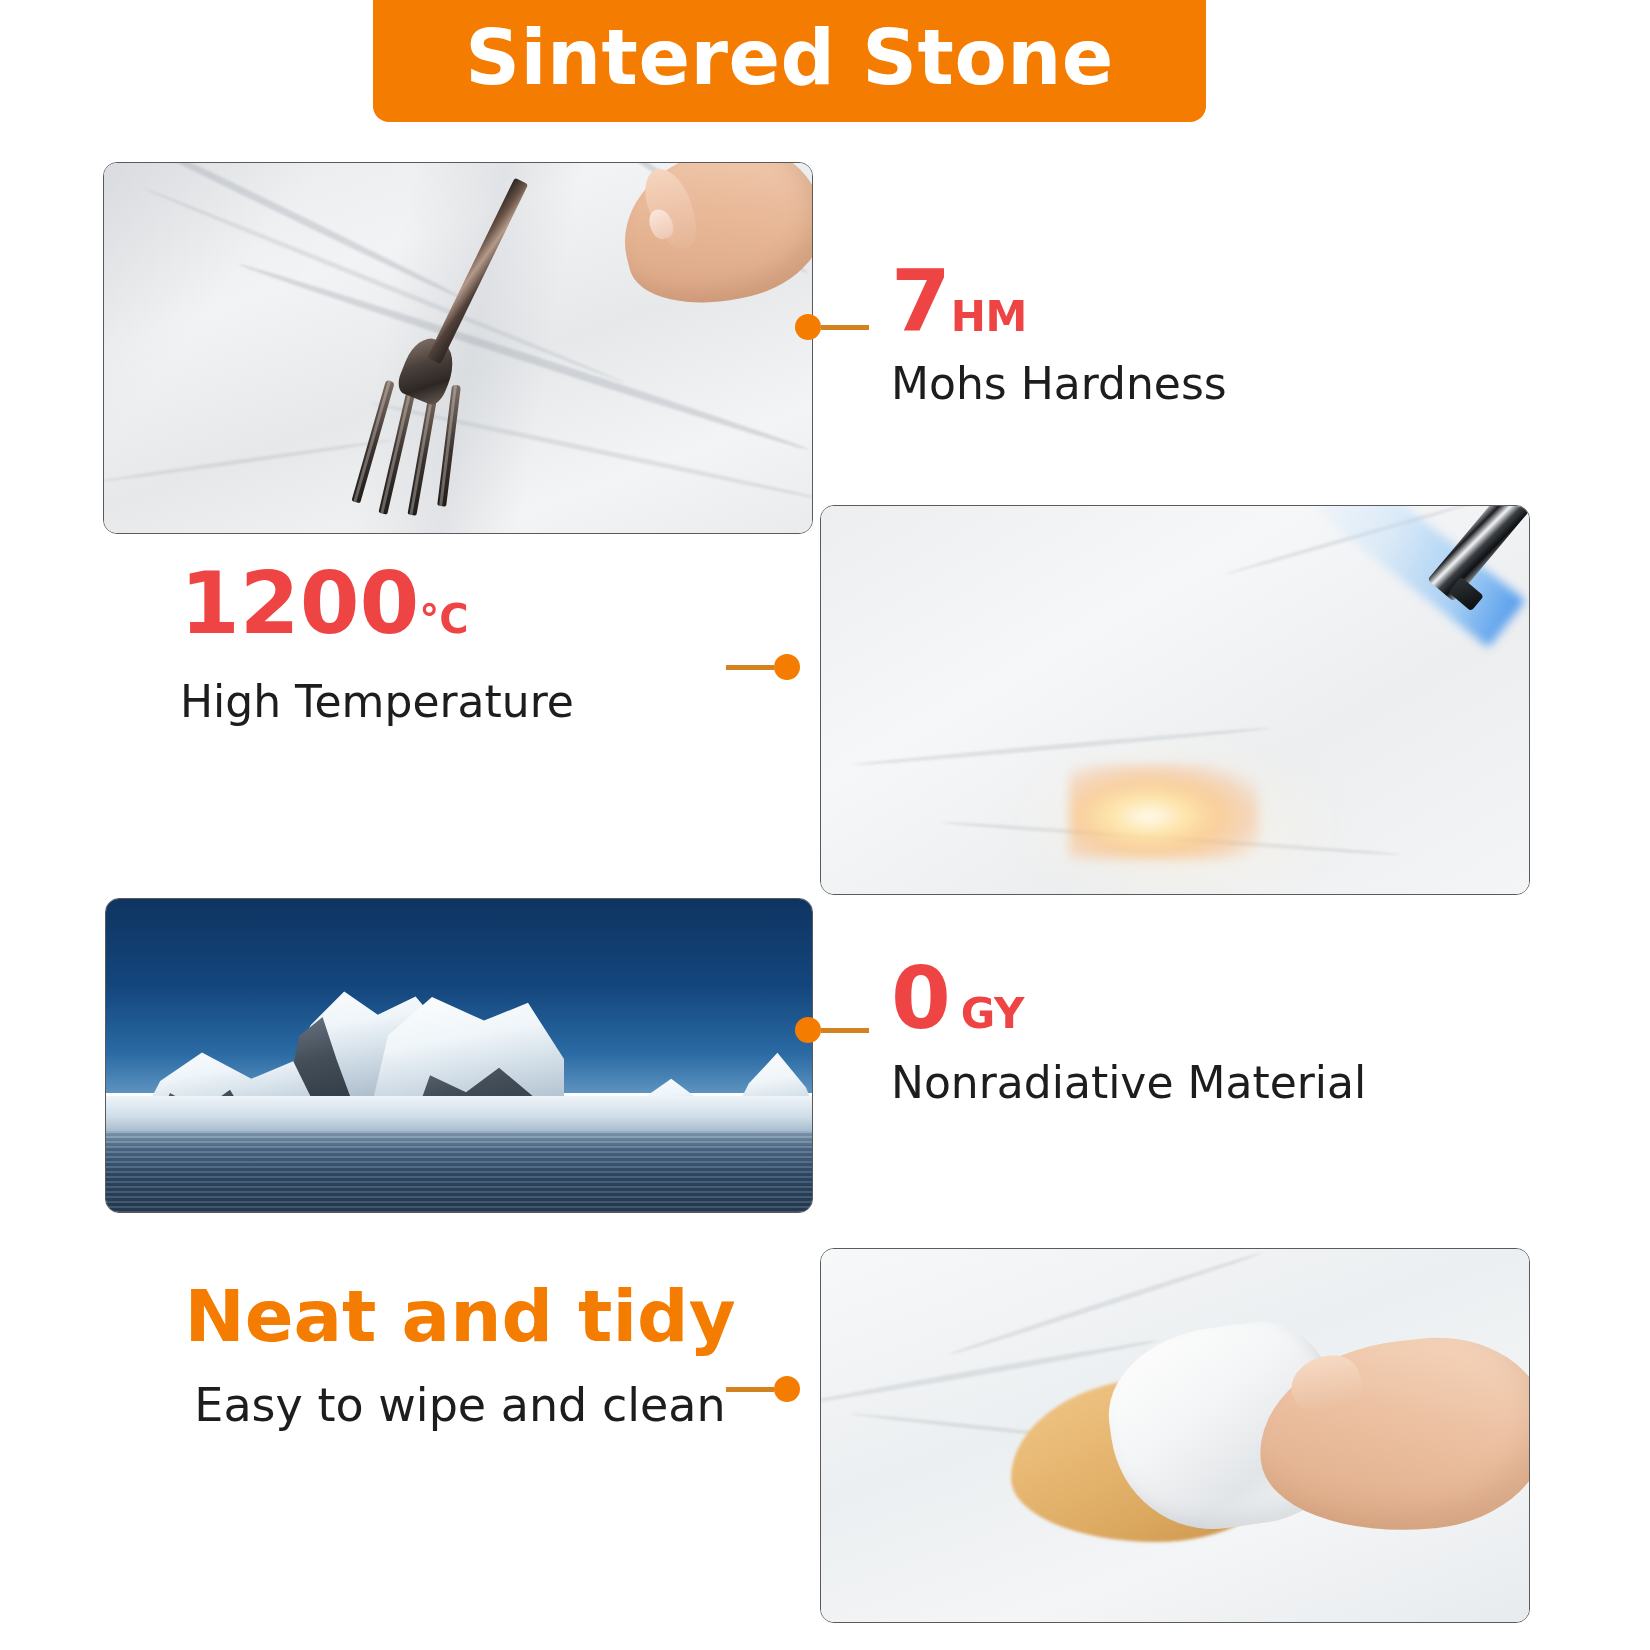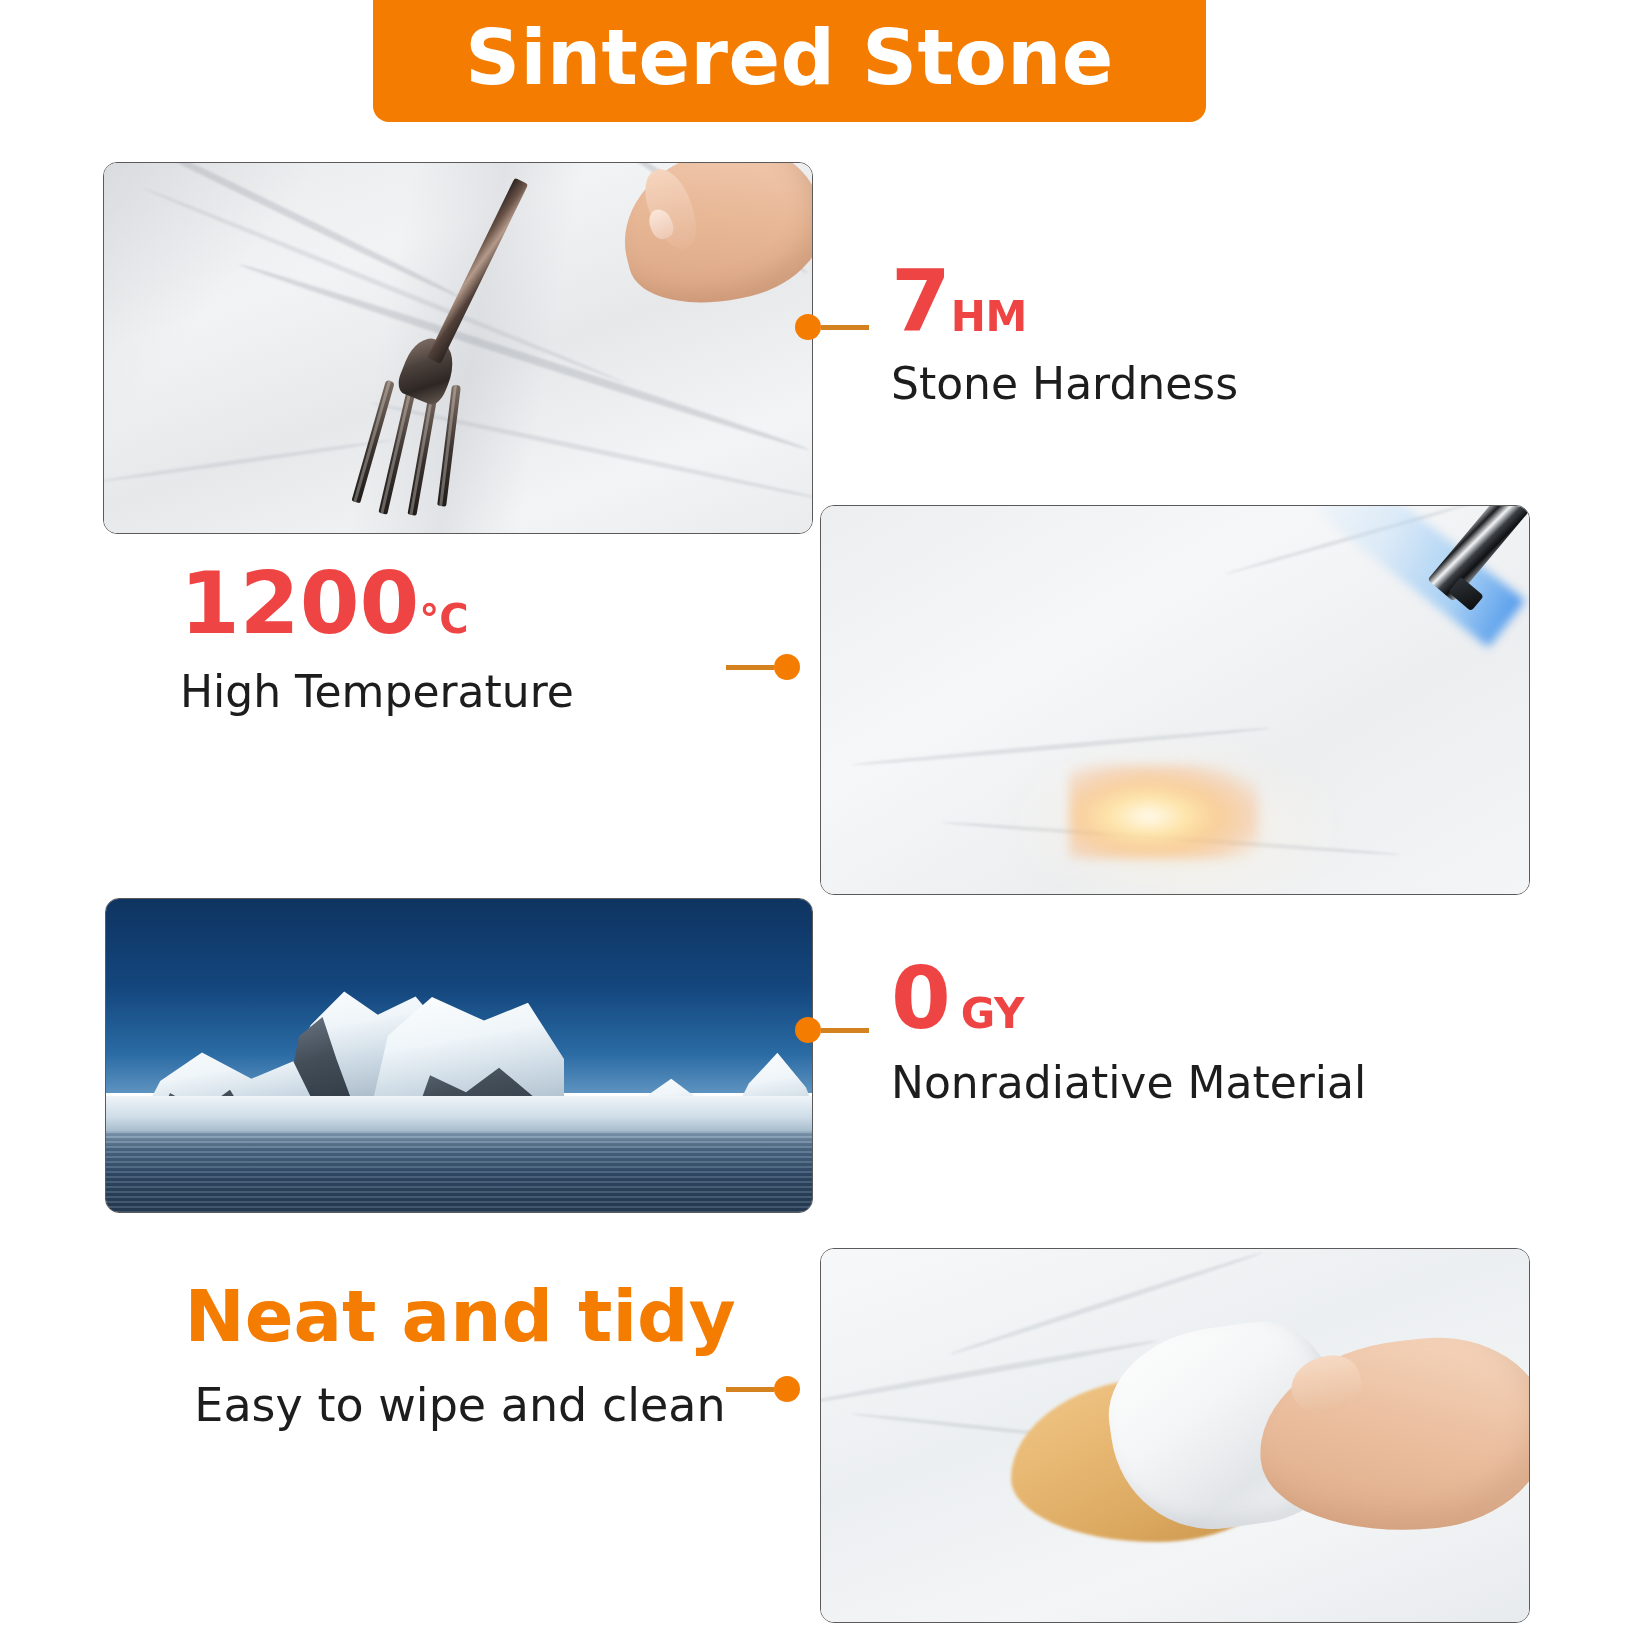--- a/index.html
+++ b/index.html
@@ -314,21 +314,21 @@
   
   #callout-mohs { left: 795px; top: 258px; }
   #callout-mohs .connector { left: 0; top: 56px; }
   #callout-mohs .text-block { margin-left: 96px; }
   #callout-mohs .stat-label { margin-top: 14px; }
 
   
   #callout-temperature { left: 180px; top: 560px; width: 620px; text-align: left; }
   #callout-temperature .connector { right: 0; top: 94px; }
   #callout-temperature .text-block { width: 500px; }
-  #callout-temperature .stat-label { margin-top: 20px; }
+  #callout-temperature .stat-label { margin-top: 30px; }
 
   
   #callout-radiation { left: 795px; top: 955px; }
   #callout-radiation .connector { left: 0; top: 62px; }
   #callout-radiation .text-block { margin-left: 96px; }
   #callout-radiation .stat-label { margin-top: 16px; }
 
   
   #callout-clean { left: 120px; top: 1280px; width: 680px; text-align: center; }
   #callout-clean .connector { right: 0; top: 96px; }
@@ -378,21 +378,21 @@
 
 <div class="callout" id="callout-mohs">
   <div class="connector">
     <span class="dot"></span>
     <span class="bar"></span>
   </div>
   <div class="text-block">
     <div class="stat-value">
       <span class="stat-num">7</span><span class="stat-unit">HM</span>
     </div>
-    <div class="stat-label">Stone Hardness</div>
+    <div class="stat-label">Mohs Hardness</div>
   </div>
 </div>
 
 <div class="callout" id="callout-temperature">
   <div class="connector rtl">
     <span class="dot"></span>
     <span class="bar"></span>
   </div>
   <div class="text-block">
     <div class="stat-value">

